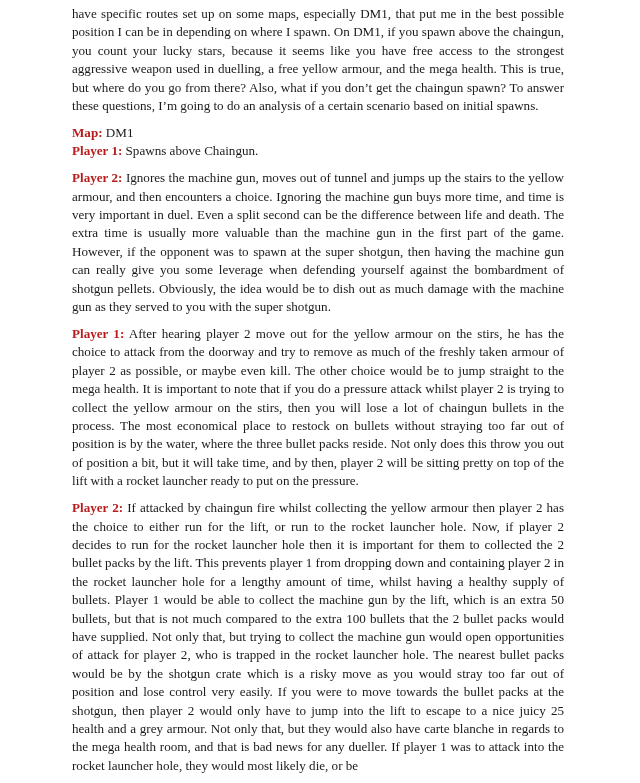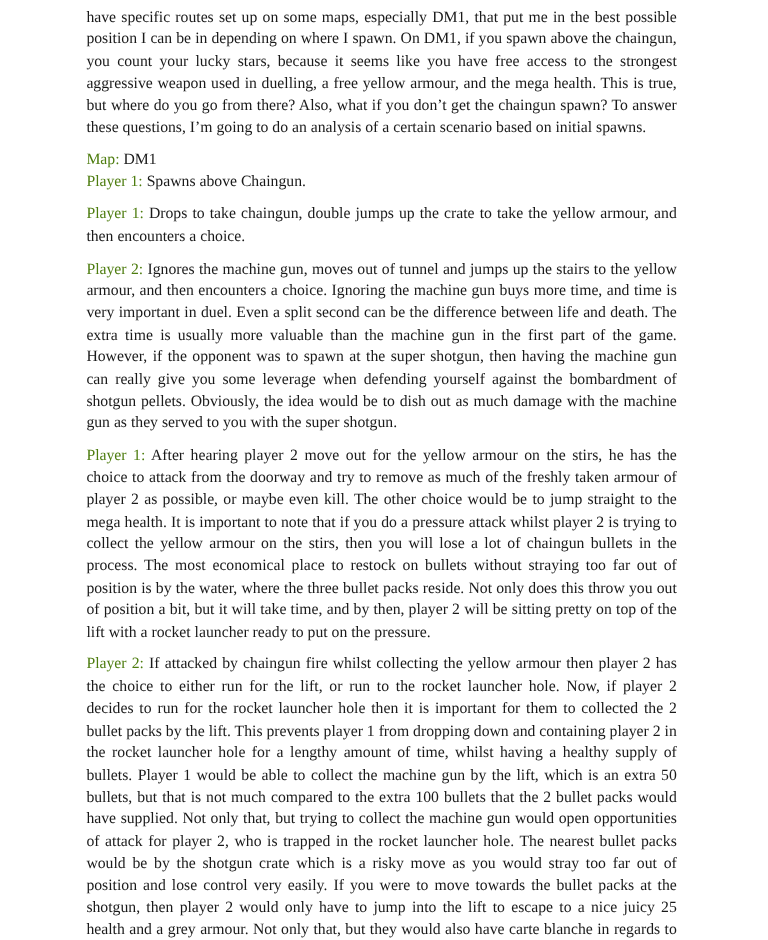--- a/index.html
+++ b/index.html
@@ -4,31 +4,30 @@
 <style>
   html, body { margin:0; padding:0; background:#ffffff; }
   body { width:640px; height:783px; overflow:hidden; position:relative; }
   .page {
     position:absolute; left:72px; top:5px; width:492px;
     font-family:"Liberation Serif","DejaVu Serif",serif;
     font-size:13.1px; line-height:18.4px; color:#1a1a1a;
   }
   p { margin:0 0 8.5px 0; text-align:justify; }
   p.tight { margin-bottom:0; }
-  b { font-weight:normal; color:#4d7c0f; }
+  b { font-weight:bold; color:#b91c1c; }
 </style>
 </head>
 <body>
 
 <div class="page">
   <p>have specific routes set up on some maps, especially DM1, that put me in the best possible position I can be in depending on where I spawn. On DM1, if you spawn above the chaingun, you count your lucky stars, because it seems like you have free access to the strongest aggressive weapon used in duelling, a free yellow armour, and the mega health. This is true, but where do you go from there? Also, what if you don’t get the chaingun spawn? To answer these questions, I’m going to do an analysis of a certain scenario based on initial spawns.</p>
 
   <div style="margin-bottom:8.5px;">
     <div><b>Map:</b><span> DM1</span></div>
     <div><b>Player 1:</b><span> Spawns above Chaingun.</span></div>
   </div>
 
 
-  <p><b>Player 1:</b><span> Drops to take chaingun, double jumps up the crate to take the yellow armour, and then encounters a choice.</span></p>
   <p><b>Player 2:</b><span> Ignores the machine gun, moves out of tunnel and jumps up the stairs to the yellow armour, and then encounters a choice. Ignoring the machine gun buys more time, and time is very important in duel. Even a split second can be the difference between life and death. The extra time is usually more valuable than the machine gun in the first part of the game. However, if the opponent was to spawn at the super shotgun, then having the machine gun can really give you some leverage when defending yourself against the bombardment of shotgun pellets. Obviously, the idea would be to dish out as much damage with the machine gun as they served to you with the super shotgun.</span></p>
   <p><b>Player 1:</b><span> After hearing player 2 move out for the yellow armour on the stirs, he has the choice to attack from the doorway and try to remove as much of the freshly taken armour of player 2 as possible, or maybe even kill. The other choice would be to jump straight to the mega health. It is important to note that if you do a pressure attack whilst player 2 is trying to collect the yellow armour on the stirs, then you will lose a lot of chaingun bullets in the process. The most economical place to restock on bullets without straying too far out of position is by the water, where the three bullet packs reside. Not only does this throw you out of position a bit, but it will take time, and by then, player 2 will be sitting pretty on top of the lift with a rocket launcher ready to put on the pressure.</span></p>
   <p class="tight"><b>Player 2:</b><span> If attacked by chaingun fire whilst collecting the yellow armour then player 2 has the choice to either run for the lift, or run to the rocket launcher hole. Now, if player 2 decides to run for the rocket launcher hole then it is important for them to collected the 2 bullet packs by the lift. This prevents player 1 from dropping down and containing player 2 in the rocket launcher hole for a lengthy amount of time, whilst having a healthy supply of bullets. Player 1 would be able to collect the machine gun by the lift, which is an extra 50 bullets, but that is not much compared to the extra 100 bullets that the 2 bullet packs would have supplied. Not only that, but trying to collect the machine gun would open opportunities of attack for player 2, who is trapped in the rocket launcher hole. The nearest bullet packs would be by the shotgun crate which is a risky move as you would stray too far out of position and lose control very easily. If you were to move towards the bullet packs at the shotgun, then player 2 would only have to jump into the lift to escape to a nice juicy 25 health and a grey armour. Not only that, but they would also have carte blanche in regards to the mega health room, and that is bad news for any dueller. If player 1 was to attack into the rocket launcher hole, they would most likely die, or be</span></p>
 </div>
 
 </body></html>

